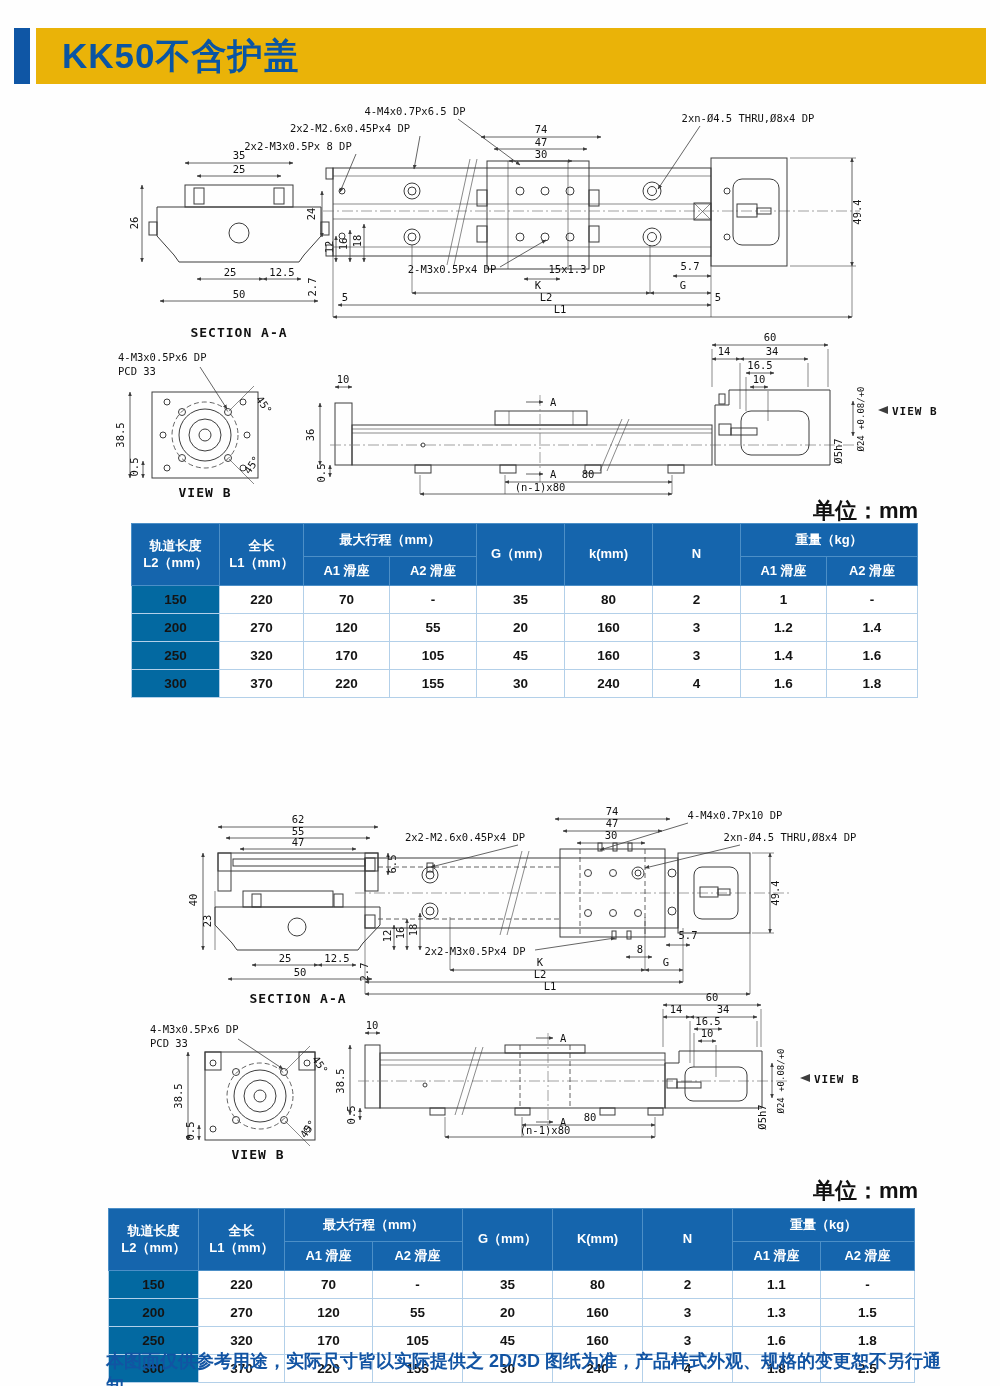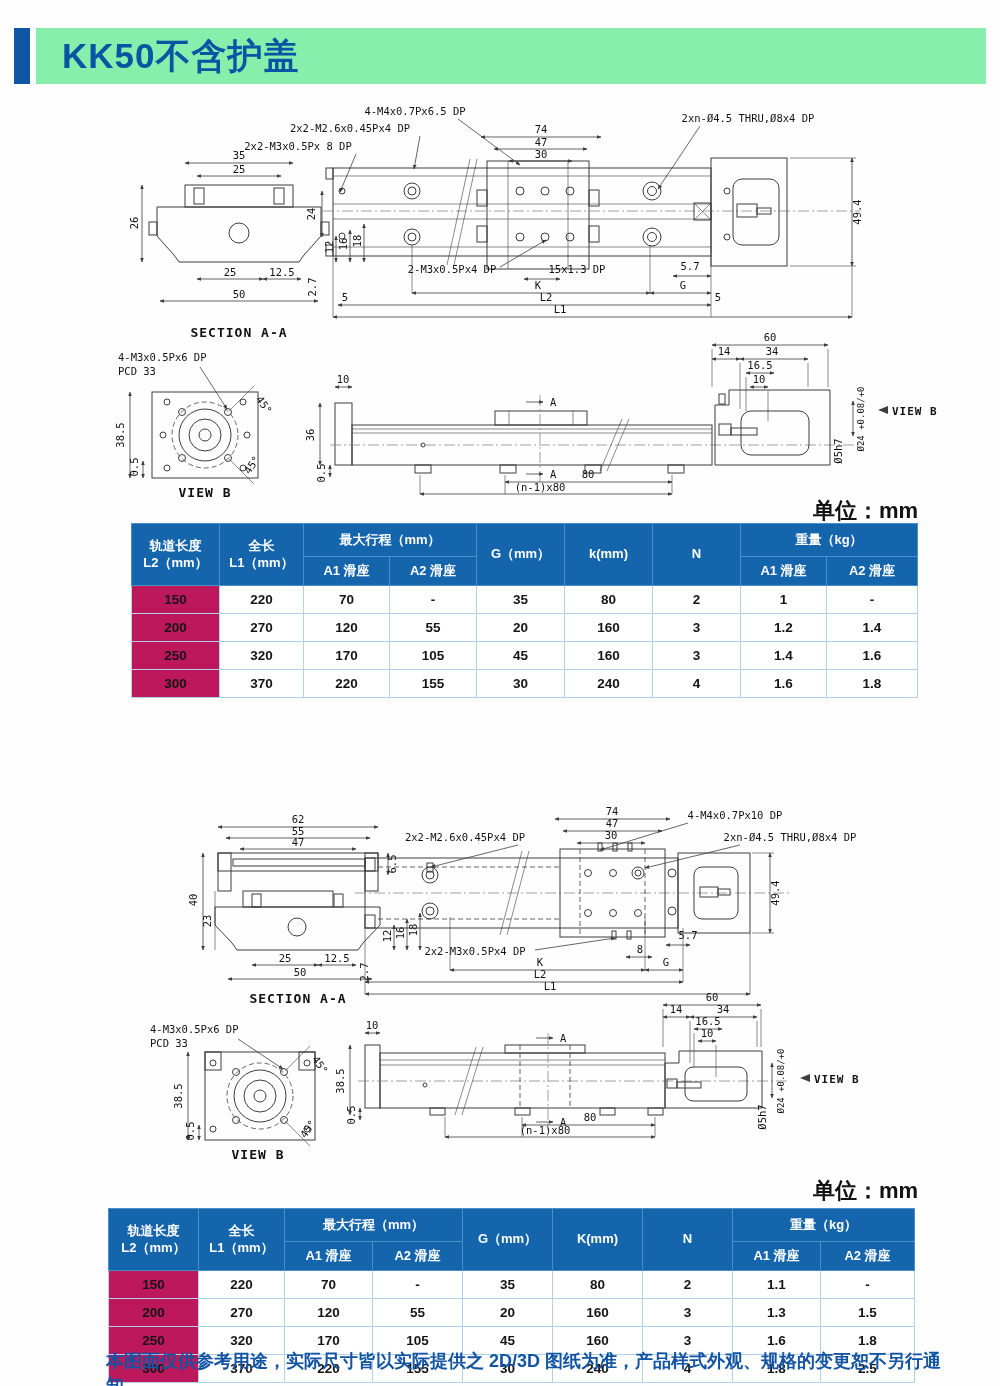--- a/index.html
+++ b/index.html
@@ -1,33 +1,33 @@
 <!DOCTYPE html>
 <html><head>
 <meta charset="utf-8">
 <style>
   html,body{margin:0;padding:0;background:#fff;}
   .page{position:relative;width:1000px;height:1386px;background:#fefefe;overflow:hidden;
         font-family:"Liberation Sans",sans-serif;}
   
-  .banner{position:absolute;left:36px;width:950px;height:56px;background:#86efac;}
+  .banner{position:absolute;left:36px;width:950px;height:56px;background:#eab308;}
   .bar{position:absolute;left:-22px;top:0;width:16px;height:56px;background:#0f56a5;}
   .btitle{line-height:56px;padding-left:26px;font-size:35px;font-weight:bold;color:#0a55a3;letter-spacing:1px;}
   
   .unit{position:absolute;left:780px;width:138px;text-align:right;font-size:22px;font-weight:bold;color:#111;}
   .footer{position:absolute;left:106px;top:1349px;width:860px;font-size:18px;font-weight:bold;color:#1254a3;}
   
   .tbl{position:absolute;border-collapse:collapse;table-layout:fixed;}
   .tbl th{background:#1565ad;color:#fff;border:1px solid #4c8fc7;font-size:13px;font-weight:bold;
           text-align:center;white-space:pre-line;line-height:1.25;padding:2px 0;}
   .tbl thead tr.r1 th{height:28px;}
   .tbl thead tr.r2 th{height:24px;}
   .tbl td{border:1px solid #b3d0e9;background:#fff;font-size:13.5px;font-weight:bold;color:#141414;
           text-align:center;height:27px;padding:0;}
-  .tbl td:first-child{background:#be185d;}
+  .tbl td:first-child{background:#0369a1;}
   
   svg.dwg{position:absolute;left:0;}
   .ln{stroke:#3d3d3d;stroke-width:1;fill:none;}
   .thin{stroke:#3d3d3d;stroke-width:.6;fill:none;}
   .dsh{stroke:#3d3d3d;stroke-width:.8;fill:none;stroke-dasharray:5 3;}
   .ctr{stroke:#7a7a7a;stroke-width:.7;fill:none;stroke-dasharray:11 3 2 3;}
   .dim{stroke:#3d3d3d;stroke-width:.8;fill:none;}
   .ext{stroke:#3d3d3d;stroke-width:.6;fill:none;}
   .d1 .dim{marker-start:url(#arA);marker-end:url(#arA);}
   .d2 .dim{marker-start:url(#arB);marker-end:url(#arB);}

